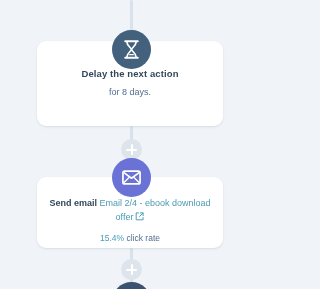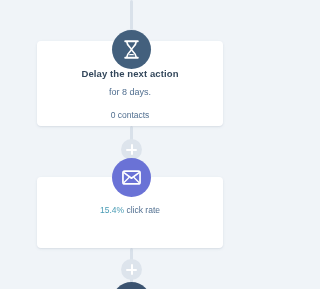--- a/index.html
+++ b/index.html
@@ -59,21 +59,21 @@
   .plus-top    { top: 29px; }
   .plus-mid    { top: 139px; }
   .plus-bottom { top: 259px; }
 
   
   .card {
     position: absolute;
     left: 37px;
     width: 186px;
     background: #ffffff;
-    border-radius: 4px;
+    border-radius: 9px;
     box-shadow: 0 1px 3px rgba(70,90,120,0.10), 0 1px 1px rgba(70,90,120,0.05);
     box-sizing: border-box;
   }
   .card-delay { top: 41px;  height: 85px; }
   .card-email { top: 177px; height: 71px; }
 
   .card-body {
     position: absolute;
     left: 0; right: 0;
     text-align: center;
@@ -188,36 +188,44 @@
   </button>
   <button class="plus-btn plus-bottom">
     <span class="bar h"></span>
     <span class="bar v"></span>
   </button>
 
   <div class="card card-delay">
     <div class="card-body">
       <div class="line title">Delay the next action</div>
       <div class="line subtitle">for 8 days.</div>
-      <div class="line meta">0 contacts</div>
     </div>
   </div>
 
   <div class="node-icon node-delay">
     <svg width="17" height="19" viewBox="0 0 17 19" aria-hidden="true">
       <path d="M2.2 1.2h12.6" stroke="#ffffff" stroke-width="1.9" stroke-linecap="round" fill="none"></path>
       <path d="M2.2 17.8h12.6" stroke="#ffffff" stroke-width="1.9" stroke-linecap="round" fill="none"></path>
       <path d="M3.9 1.9 C3.9 6.0 8.5 8.0 8.5 9.5 C8.5 11.0 3.9 13.0 3.9 17.1" stroke="#ffffff" stroke-width="1.7" fill="none" stroke-linecap="round"></path>
       <path d="M13.1 1.9 C13.1 6.0 8.5 8.0 8.5 9.5 C8.5 11.0 13.1 13.0 13.1 17.1" stroke="#ffffff" stroke-width="1.7" fill="none" stroke-linecap="round"></path>
       <path d="M5.2 15.3 C6.0 13.6 11.0 13.6 11.8 15.3 Z" fill="#ffffff"></path>
     </svg>
   </div>
 
   <div class="card card-email">
     <div class="card-body">
+      <div class="email-line">
+        <span class="email-label">Send email</span><span>&nbsp;</span><a class="email-link">Email 2/4 - ebook download offer</a><span class="ext-icon">
+          <svg width="9" height="9" viewBox="0 0 12 12" aria-hidden="true">
+            <path d="M4.6 1.2H1.6v9.2h9.2V7.4" stroke="#4a9cb5" stroke-width="1.3" fill="none" stroke-linecap="round" stroke-linejoin="round"></path>
+            <path d="M7.1 1.2h3.7v3.7" stroke="#4a9cb5" stroke-width="1.3" fill="none" stroke-linecap="round" stroke-linejoin="round"></path>
+            <path d="M10.6 1.4 6.0 6.0" stroke="#4a9cb5" stroke-width="1.3" fill="none" stroke-linecap="round"></path>
+          </svg>
+        </span>
+      </div>
       <div class="rate-line">
         <span class="rate-value">15.4%</span>
         <span>click rate</span>
       </div>
     </div>
   </div>
 
   <div class="node-icon node-email">
     <svg width="19" height="15" viewBox="0 0 22 17" aria-hidden="true">
       <rect x="1.1" y="1.1" width="19.8" height="14.8" rx="2" stroke="#ffffff" stroke-width="2" fill="none"></rect>

